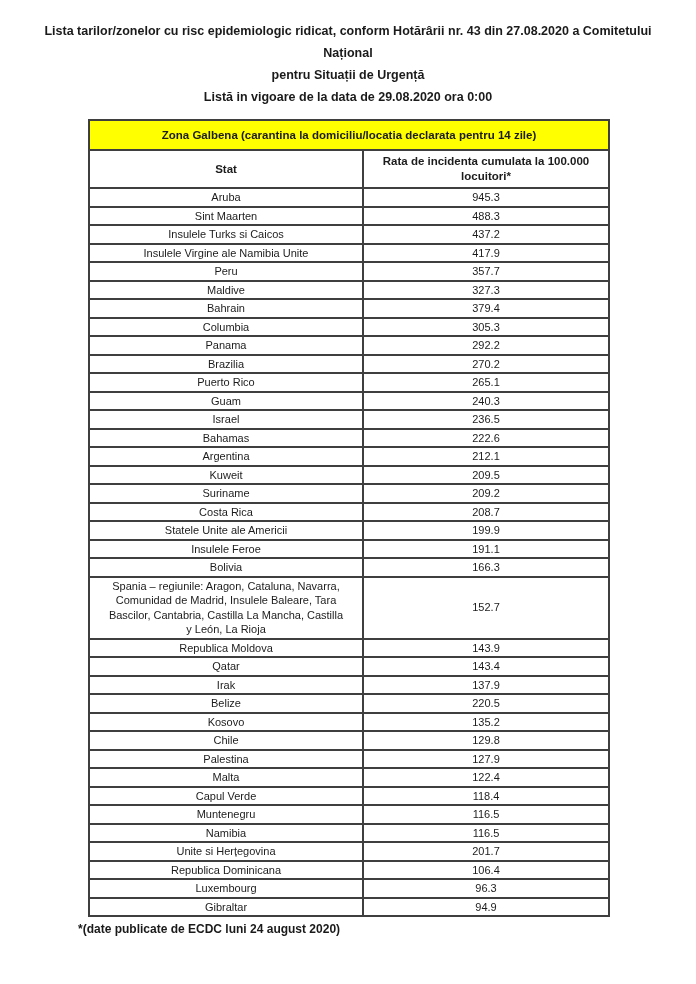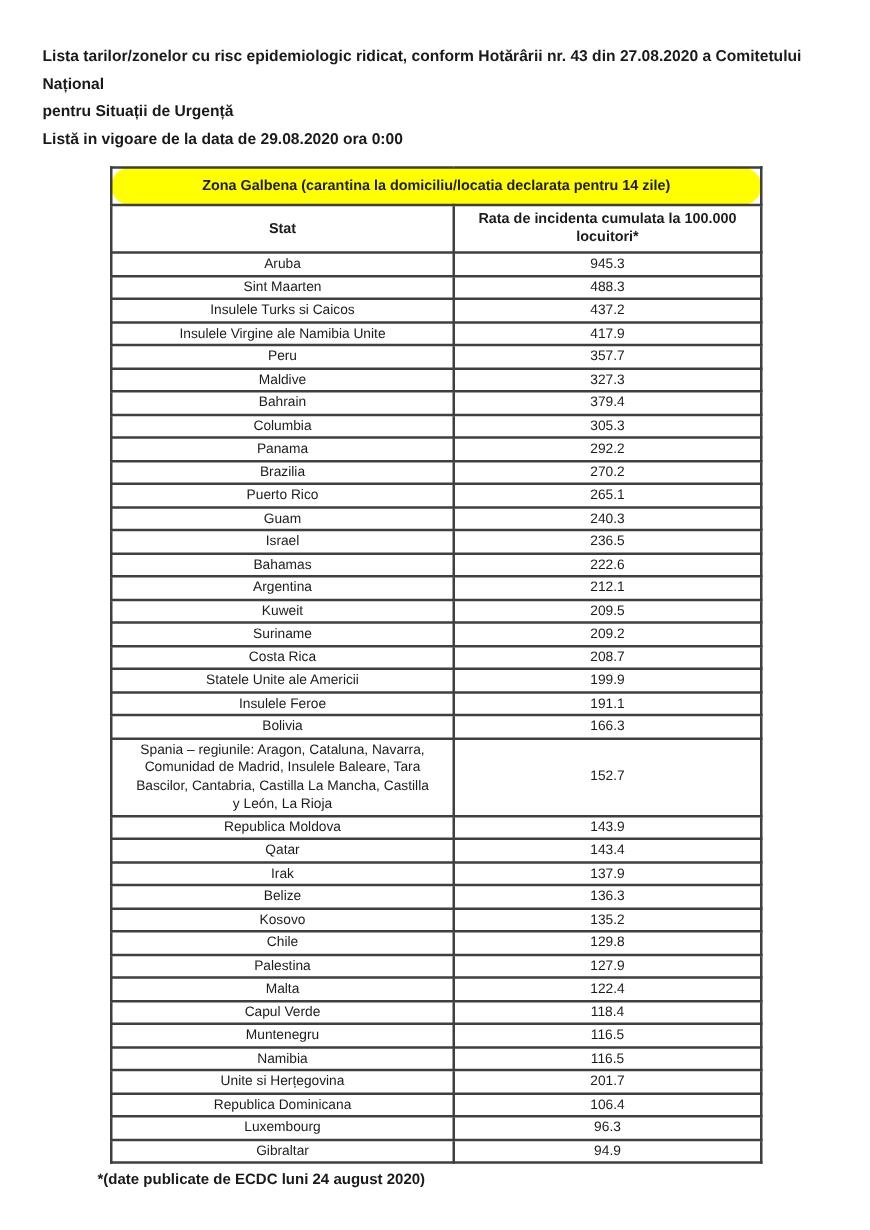--- a/index.html
+++ b/index.html
@@ -15,21 +15,22 @@
   }
   .page {
     width: 696px;
     height: 984px;
     background: #ffffff;
     font-family: "Liberation Sans", sans-serif;
     color: var(--text-color);
     overflow: hidden;
   }
   .titles {
-    padding-top: 34px;
+    padding-top: 20px;
+    text-align: center;
     font-weight: bold;
     font-size: 12.5px;
     line-height: 22px;
     color: #1a1a1a;
   }
   .titles .t-line { padding: 0 34px; }
   .risk-table {
     border-collapse: collapse;
     table-layout: fixed;
     width: 520px;
@@ -41,21 +42,20 @@
     border: 2px solid var(--border-color);
     text-align: center;
     vertical-align: middle;
   }
   .zone-header-cell {
     background: var(--zone-bg);
     font-size: 11.5px;
     font-weight: bold;
     padding: 7px 4px;
     line-height: 14px;
-    border-radius: 15px;
   }
   .col-header-cell {
     font-size: 11.5px;
     font-weight: bold;
     padding: 3px 8px;
     line-height: 15px;
   }
   .risk-table tbody td {
     font-size: 11px;
     font-weight: normal;
@@ -190,21 +190,21 @@
         <tr>
           <td>Qatar</td>
           <td>143.4</td>
         </tr>
         <tr>
           <td>Irak</td>
           <td>137.9</td>
         </tr>
         <tr>
           <td>Belize</td>
-          <td>136.3</td>
+          <td>220.5</td>
         </tr>
         <tr>
           <td>Kosovo</td>
           <td>135.2</td>
         </tr>
         <tr>
           <td>Chile</td>
           <td>129.8</td>
         </tr>
         <tr>

